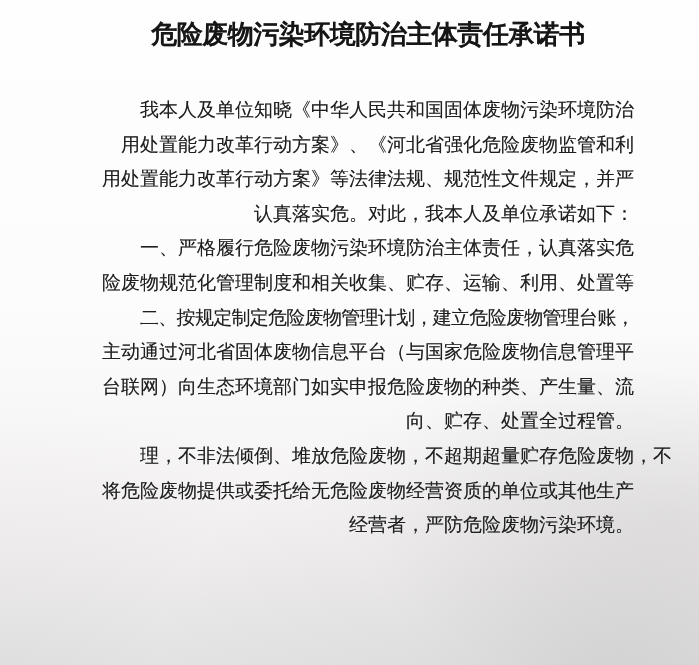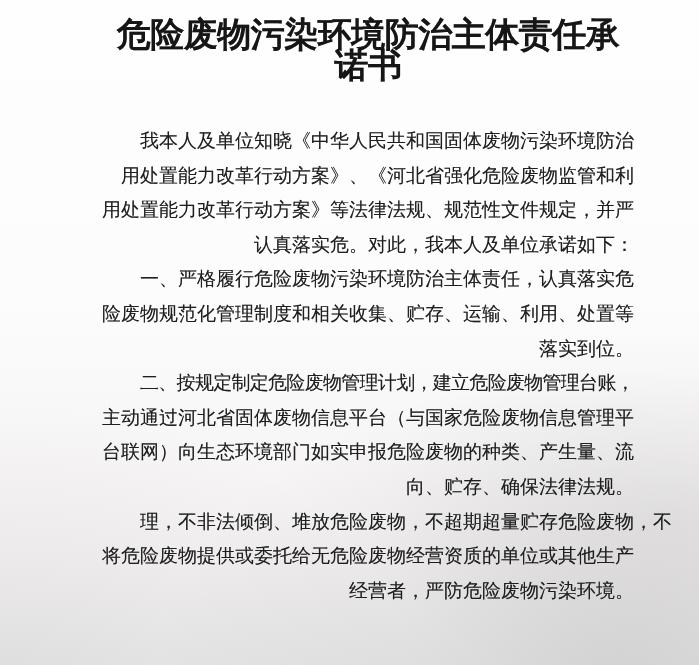--- a/index.html
+++ b/index.html
@@ -20,21 +20,21 @@
     padding: 19px 65px 0 102px;
     
     background:
       radial-gradient(120% 85% at 88% 102%, rgba(60,60,60,0.13), rgba(60,60,60,0) 55%),
       radial-gradient(120% 90% at 0% 105%, rgba(60,60,60,0.08), rgba(60,60,60,0) 50%),
       radial-gradient(60% 40% at 96% 78%, rgba(80,80,80,0.07), rgba(80,80,80,0) 70%),
       linear-gradient(180deg, #fefefe 0%, #fdfcfc 45%, #f3f1f1 85%, #ecebeb 100%);
   }
   .doc-title {
     margin: 0;
-    font-size: 34px;
+    font-size: 26px;
     line-height: 31px;
     font-weight: bold;
     letter-spacing: -0.5px;
     text-align: center;
     color: #161616;
     text-shadow: 0 0 0.5px rgba(20,20,20,0.55);
   }
   .body-text {
     margin-top: 43px;
     font-size: 19px;
@@ -61,27 +61,26 @@
   <div class="body-text">
       <div class="para">
         <div class="line">我本人及单位知晓《中华人民共和国固体废物污染环境防治</div>
         <div class="line">用处置能力改革行动方案》、《河北省强化危险废物监管和利</div>
         <div class="line">用处置能力改革行动方案》等法律法规、规范性文件规定，并严</div>
         <div class="line">认真落实危。对此，我本人及单位承诺如下：</div>
       </div>
       <div class="para">
         <div class="line">一、严格履行危险废物污染环境防治主体责任，认真落实危</div>
         <div class="line">险废物规范化管理制度和相关收集、贮存、运输、利用、处置等</div>
-        <div class="line">落实到位。</div>
       </div>
       <div class="para">
         <div class="line" style="letter-spacing: -0.703704px;">二、按规定制定危险废物管理计划，建立危险废物管理台账，</div>
         <div class="line">主动通过河北省固体废物信息平台（与国家危险废物信息管理平</div>
         <div class="line">台联网）向生态环境部门如实申报危险废物的种类、产生量、流</div>
-        <div class="line">向、贮存、确保法律法规。</div>
+        <div class="line">向、贮存、处置全过程管。</div>
       </div>
       <div class="para">
         <div class="line">理，不非法倾倒、堆放危险废物，不超期超量贮存危险废物，不</div>
         <div class="line">将危险废物提供或委托给无危险废物经营资质的单位或其他生产</div>
         <div class="line">经营者，严防危险废物污染环境。</div>
       </div>
     </div>
 </div>
 
 </body></html>

